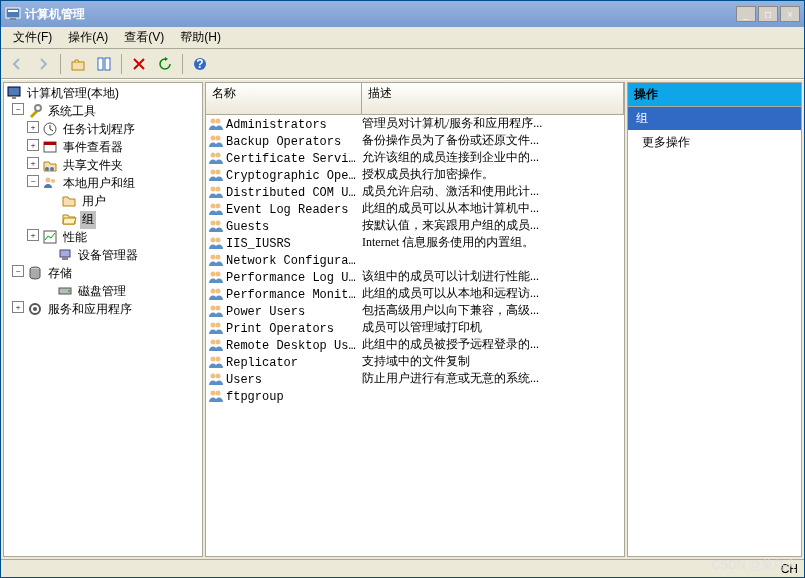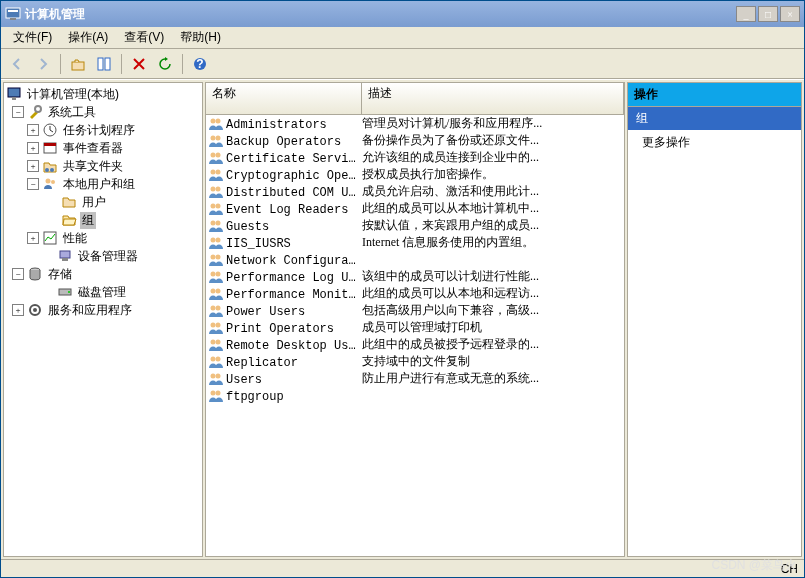--- a/index.html
+++ b/index.html
@@ -15,21 +15,21 @@
 .toolbar{height:30px;background:#ece9d8;display:flex;align-items:center;padding:2px 4px;border-bottom:1px solid #aca899;gap:2px}
 .tbtn{width:24px;height:24px;border:1px solid transparent;display:flex;align-items:center;justify-content:center;border-radius:2px}
 .tbtn.disabled{opacity:.4}
 .tsep{width:1px;height:20px;background:#aca899;margin:0 3px}
 .client{flex:1;display:flex;border-top:1px solid #fff;min-height:0}
 .pane{background:#fff;border:1px solid #aca899;display:flex;flex-direction:column;min-height:0}
 .pane-tree{width:200px;margin:2px 0 2px 2px}
 .pane-list{flex:1;margin:2px}
 .pane-actions{width:175px;margin:2px 2px 2px 0}
 .tree{padding:2px;overflow:auto;flex:1}
-.tree-item{display:flex;align-items:center;height:18px;white-space:nowrap}
+.tree-item{display:flex;height:18px;white-space:nowrap}
 .twisty{width:12px;height:12px;border:1px solid #808080;display:flex;align-items:center;justify-content:center;font-size:9px;margin-right:3px;background:#fff;font-family:Tahoma;line-height:1}
 .twisty.empty{border:none;background:none}
 .tree-icon{width:16px;height:16px;margin-right:3px;flex-shrink:0}
 .tree-label{cursor:default;padding:0 2px}
 .tree-label.selected{background:#c0c0c0}
 .tree-spacer{display:inline-block}
 .list-header{display:flex;background:#ece9d8;border-bottom:1px solid #aca899;height:32px;flex-shrink:0}
 .lh-col{border-right:1px solid #aca899;padding:2px 6px;background:linear-gradient(#fff,#ece9d8)}
 .lh-col.c1{width:156px}
 .lh-col.c2{flex:1}

